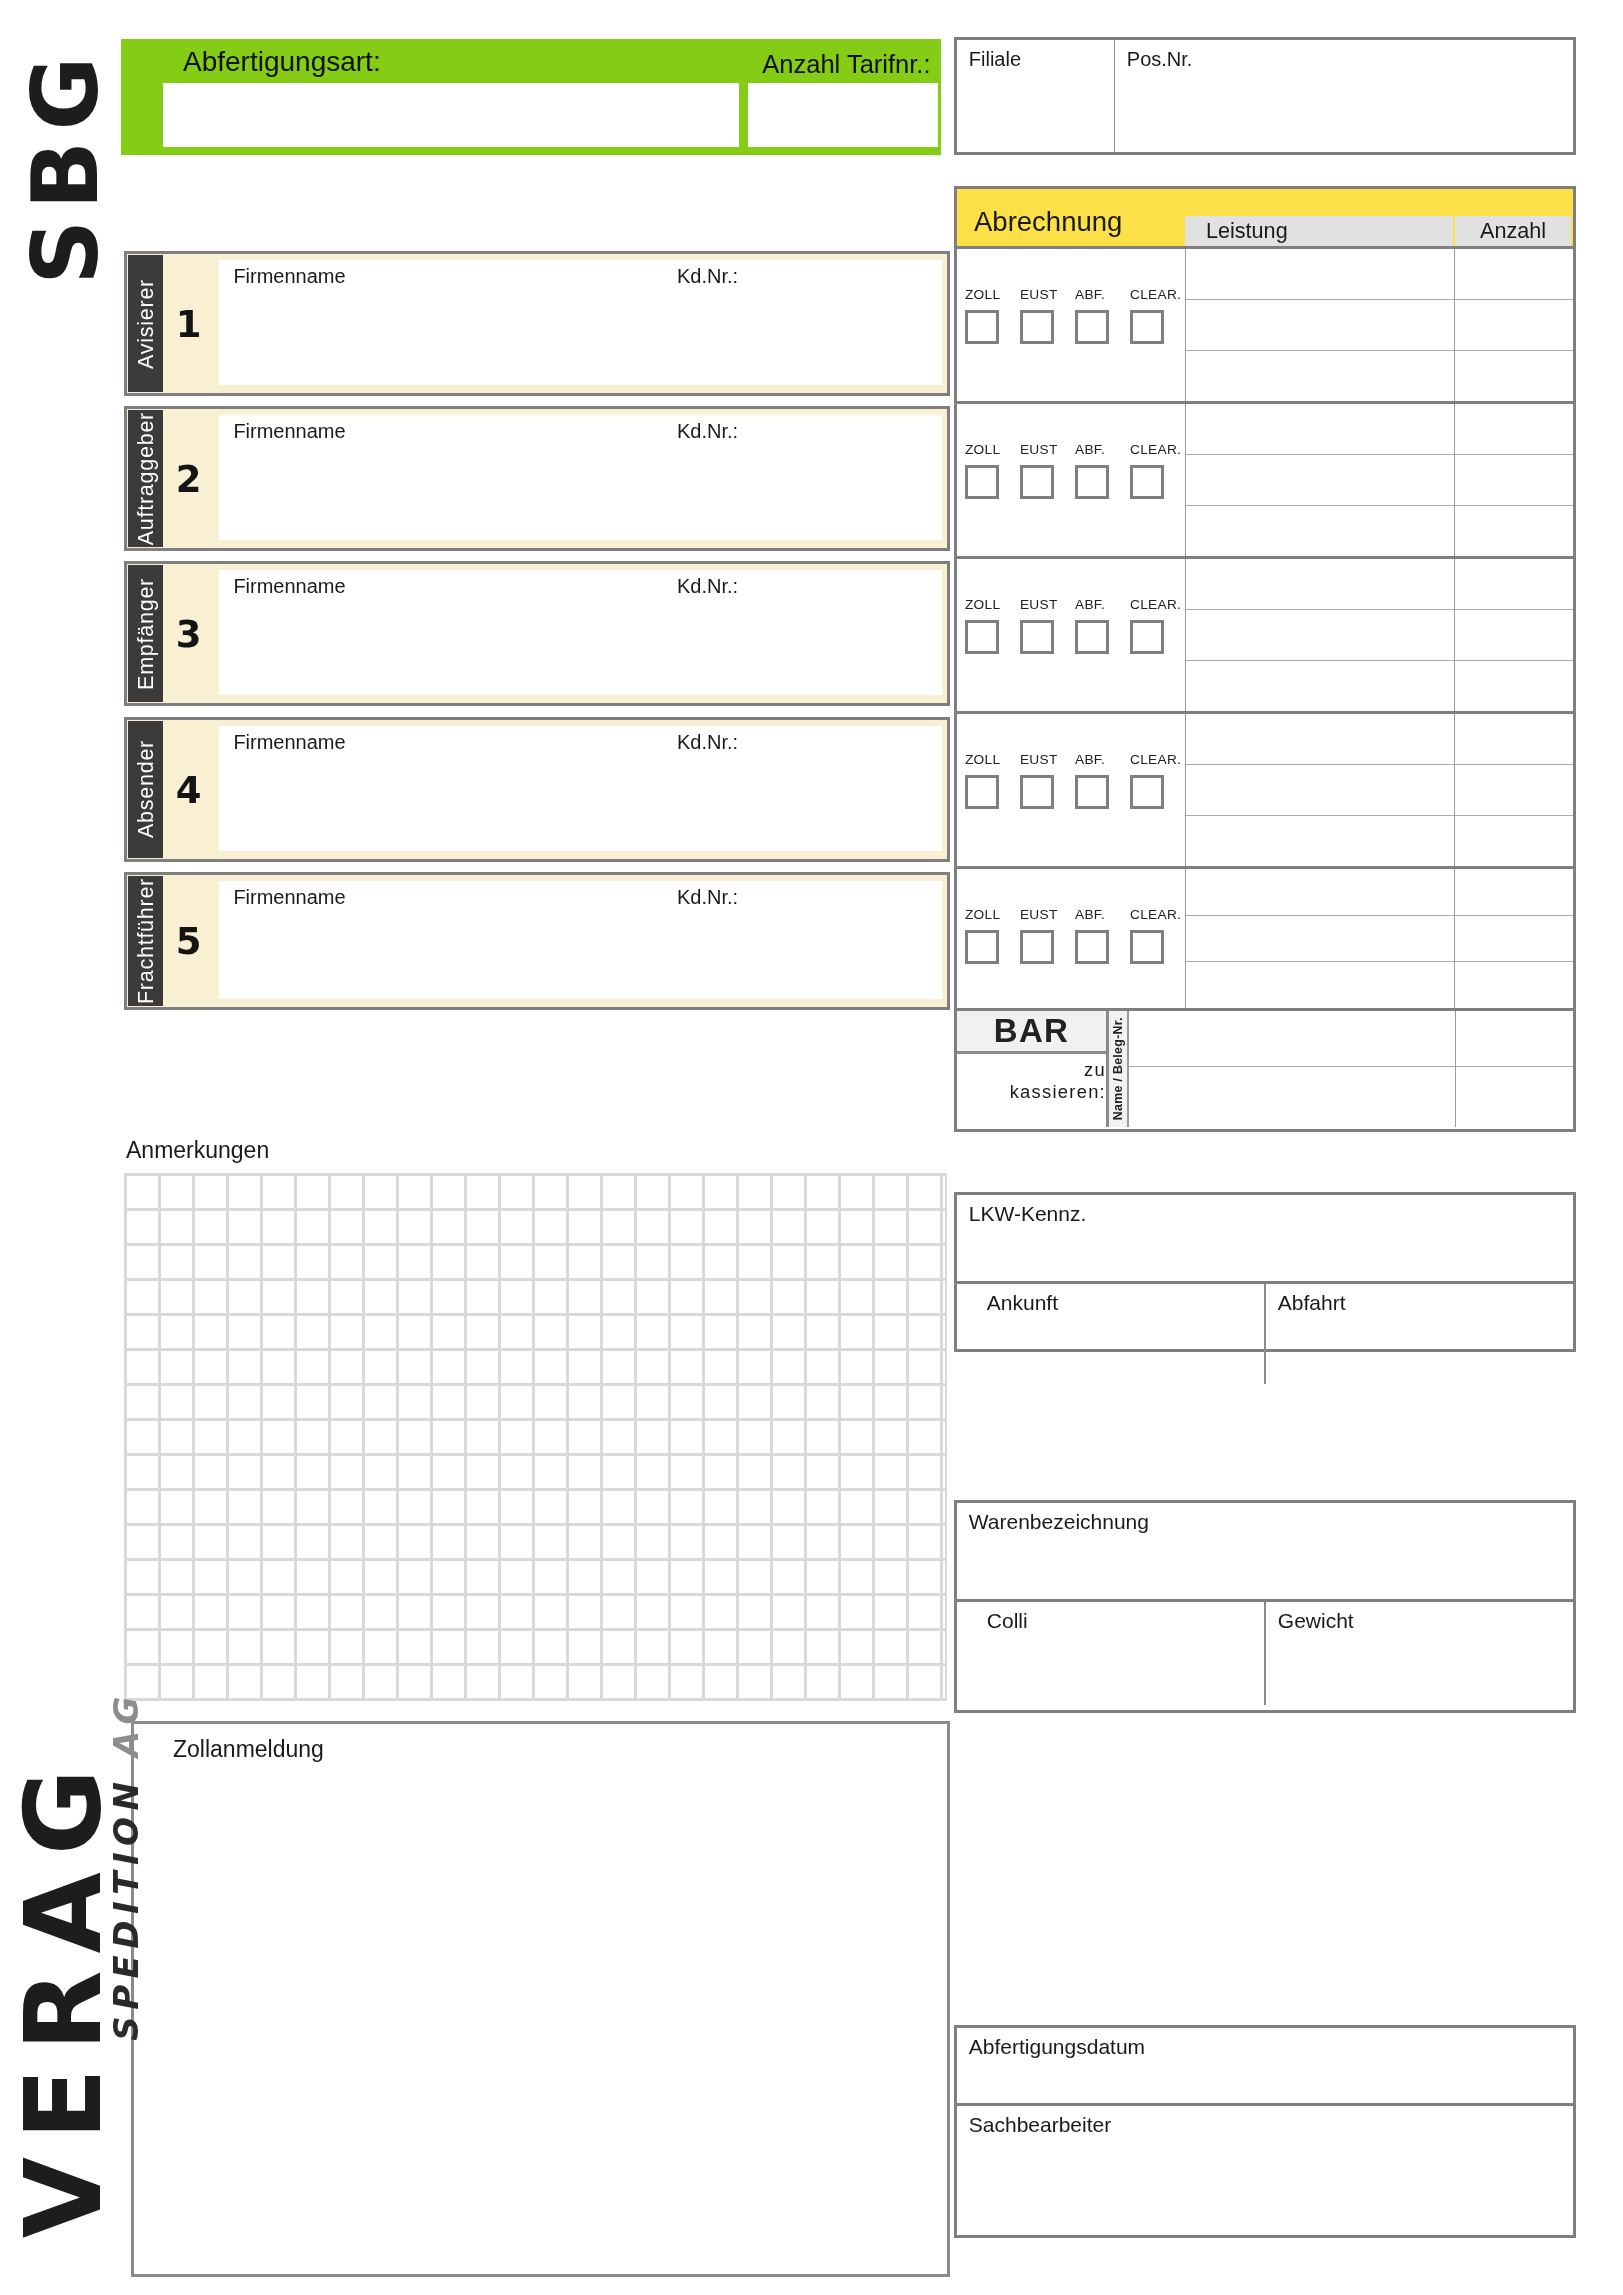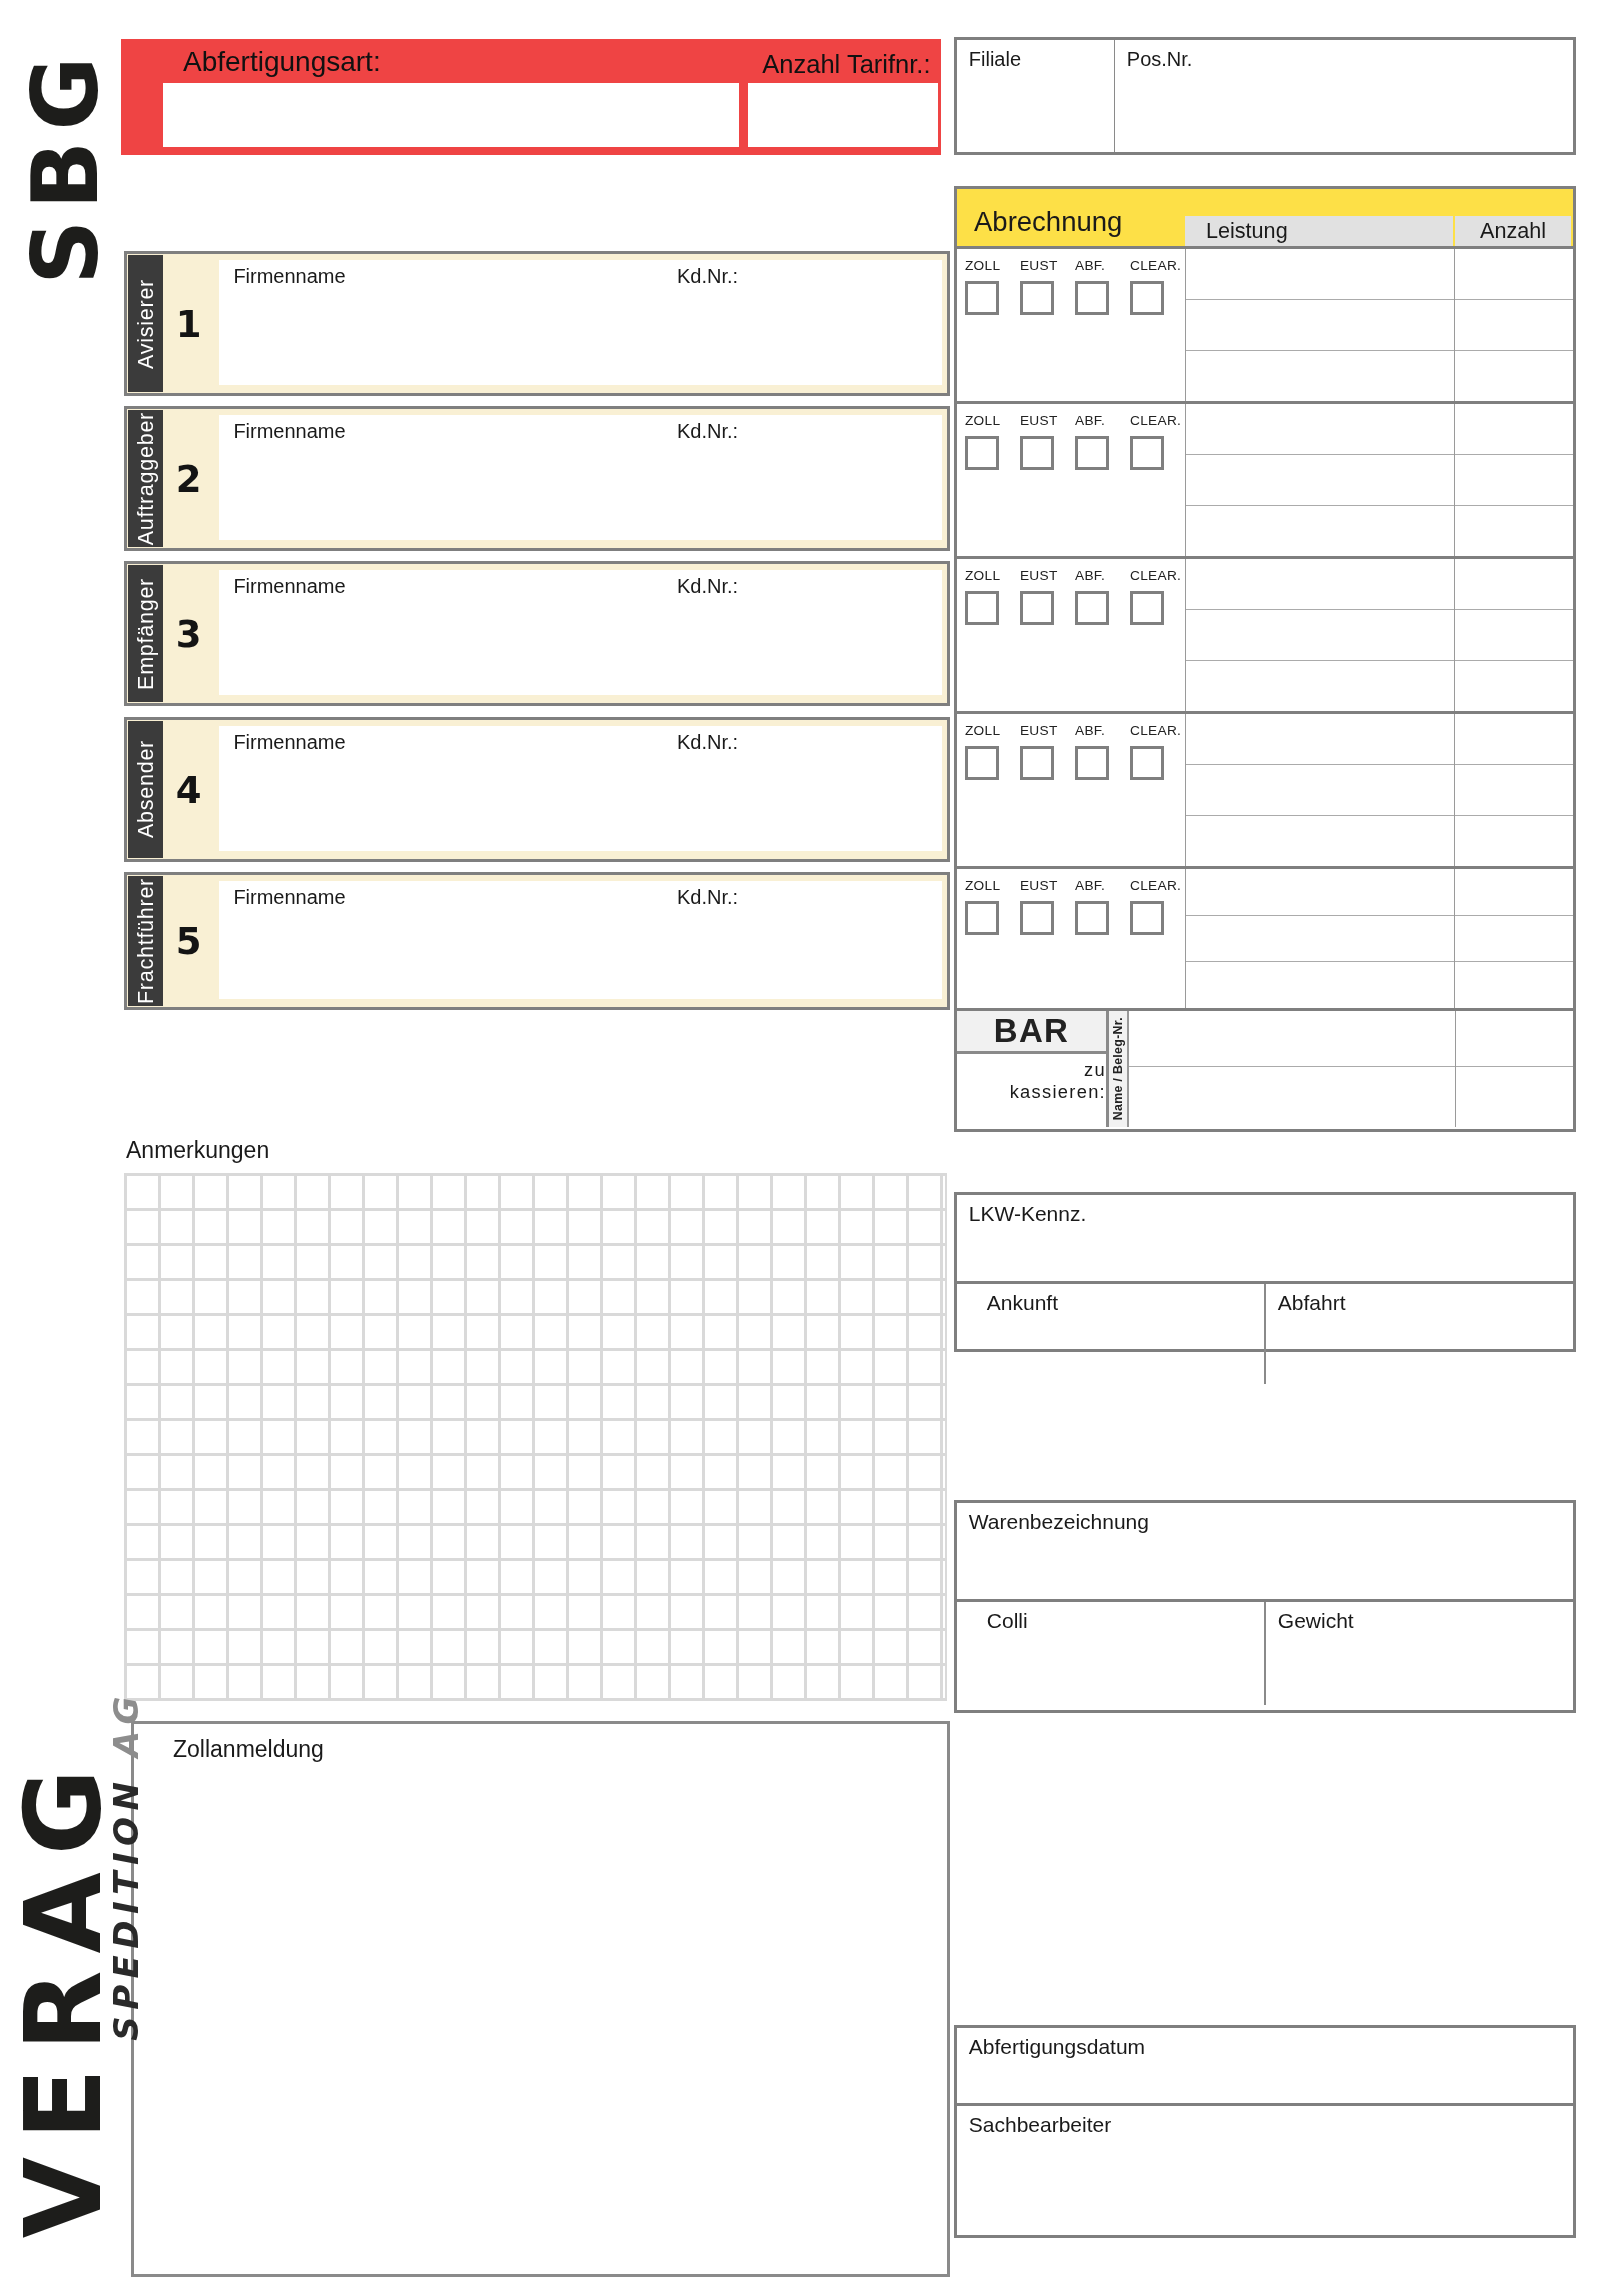--- a/index.html
+++ b/index.html
@@ -17,21 +17,21 @@
 
   .verag-logo { left:13px; top:1701px; width:101px; height:589px; }
   .verag-logo .vtext { font-family:"DejaVu Sans", sans-serif; font-weight:bold; font-size:105px; letter-spacing:17px; color:#1d1d1b; }
 
   .sped-logo { left:105px; top:1662px; width:42px; height:406px; }
   .sped-logo .vtext { font-family:"DejaVu Sans", sans-serif; font-weight:bold; font-style:italic; font-size:34px; letter-spacing:6.5px; }
   .sped-main { color:#2a2a2a; }
   .sped-ag { color:#8d8d8d; }
 
   
-  .top-band { left:121px; top:39px; width:820px; height:116px; background:#ef4444; }
+  .top-band { left:121px; top:39px; width:820px; height:116px; background:#84cc16; }
   .band-label { position:absolute; font-size:28px; color:#111; }
   .abf-label { left:62px; top:6.5px; }
   .anz-label { right:10.5px; top:10.5px; font-size:25.5px; }
   .band-input { position:absolute; background:#fff; }
   .input-abf { left:42px; top:44px; width:576px; height:64px; }
   .input-anz { left:627px; top:44px; width:190px; height:64px; }
 
   
   .filiale-box { left:954px; top:37px; width:622px; height:118px; border:3.9px solid #7f7f7f; background:#fff; display:flex; }
   .filiale-cell { width:158px; border-right:1.3px solid #8a8a8a; }
@@ -42,21 +42,21 @@
   .abrechnung { left:954px; top:186px; width:622px; height:946px; border:3.9px solid #7f7f7f; background:#fff; }
   .abr-header { position:relative; height:57px; background:#fde047; }
   .abr-title { position:absolute; left:17px; bottom:7.9px; font-size:27.5px; }
   .subcell { position:absolute; bottom:0; height:30px; background:#e1e1e1; display:flex; align-items:center; font-size:21.6px; }
   .subcell-leistung { left:228px; width:268px; padding-left:21px; }
   .subcell-betrag { left:498px; width:116px; justify-content:center; }
 
   .abr-block { display:flex; border-top:3.9px solid #7f7f7f; height:155px; }
   .abr-block.short { height:142px; }
   .cb-zone { width:228px; padding:9.2px 0 0 7.9px; display:flex; background:#fff; }
-  .cb-col { width:56px; }
+  .cb-col { width:56px;margin-top:29px; }
   .cb-label { font-size:13.7px; letter-spacing:0.3px; margin-bottom:7.9px; color:#222; }
   .checkbox { width:34px; height:34px; border:3.3px solid #7f7f7f; background:#fff; }
   .col-leistung { width:269px; border-left:1.3px solid #9a9a9a; display:flex; flex-direction:column; }
   .col-betrag { flex:1; border-left:1.3px solid #9a9a9a; display:flex; flex-direction:column; }
   .abr-cell { flex:1; }
   .abr-cell + .abr-cell { border-top:1.3px solid #ababab; }
 
   
   .bar-block { display:flex; border-top:3.9px solid #7f7f7f; height:119px; }
   .bar-left { width:152px; border-right:3.3px solid #8a8a8a; display:flex; flex-direction:column;text-align:right; }

